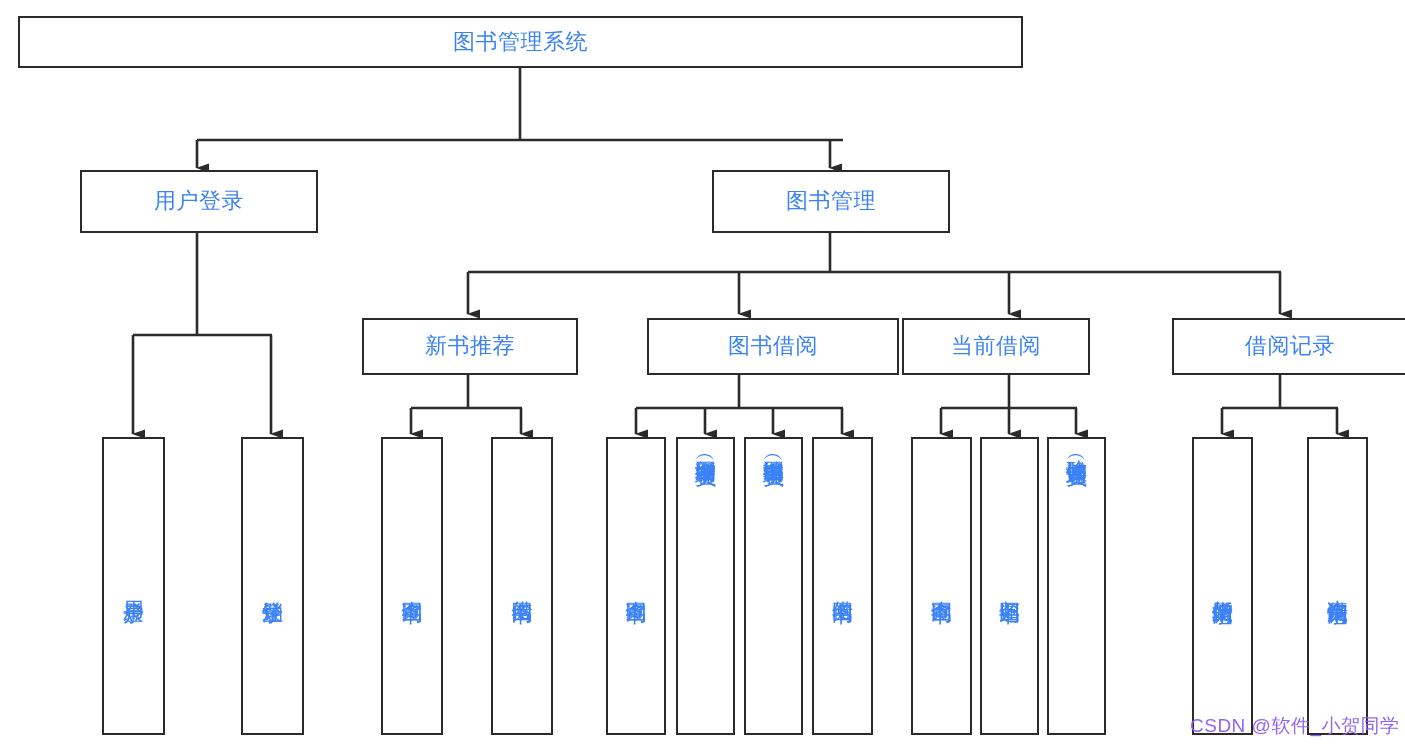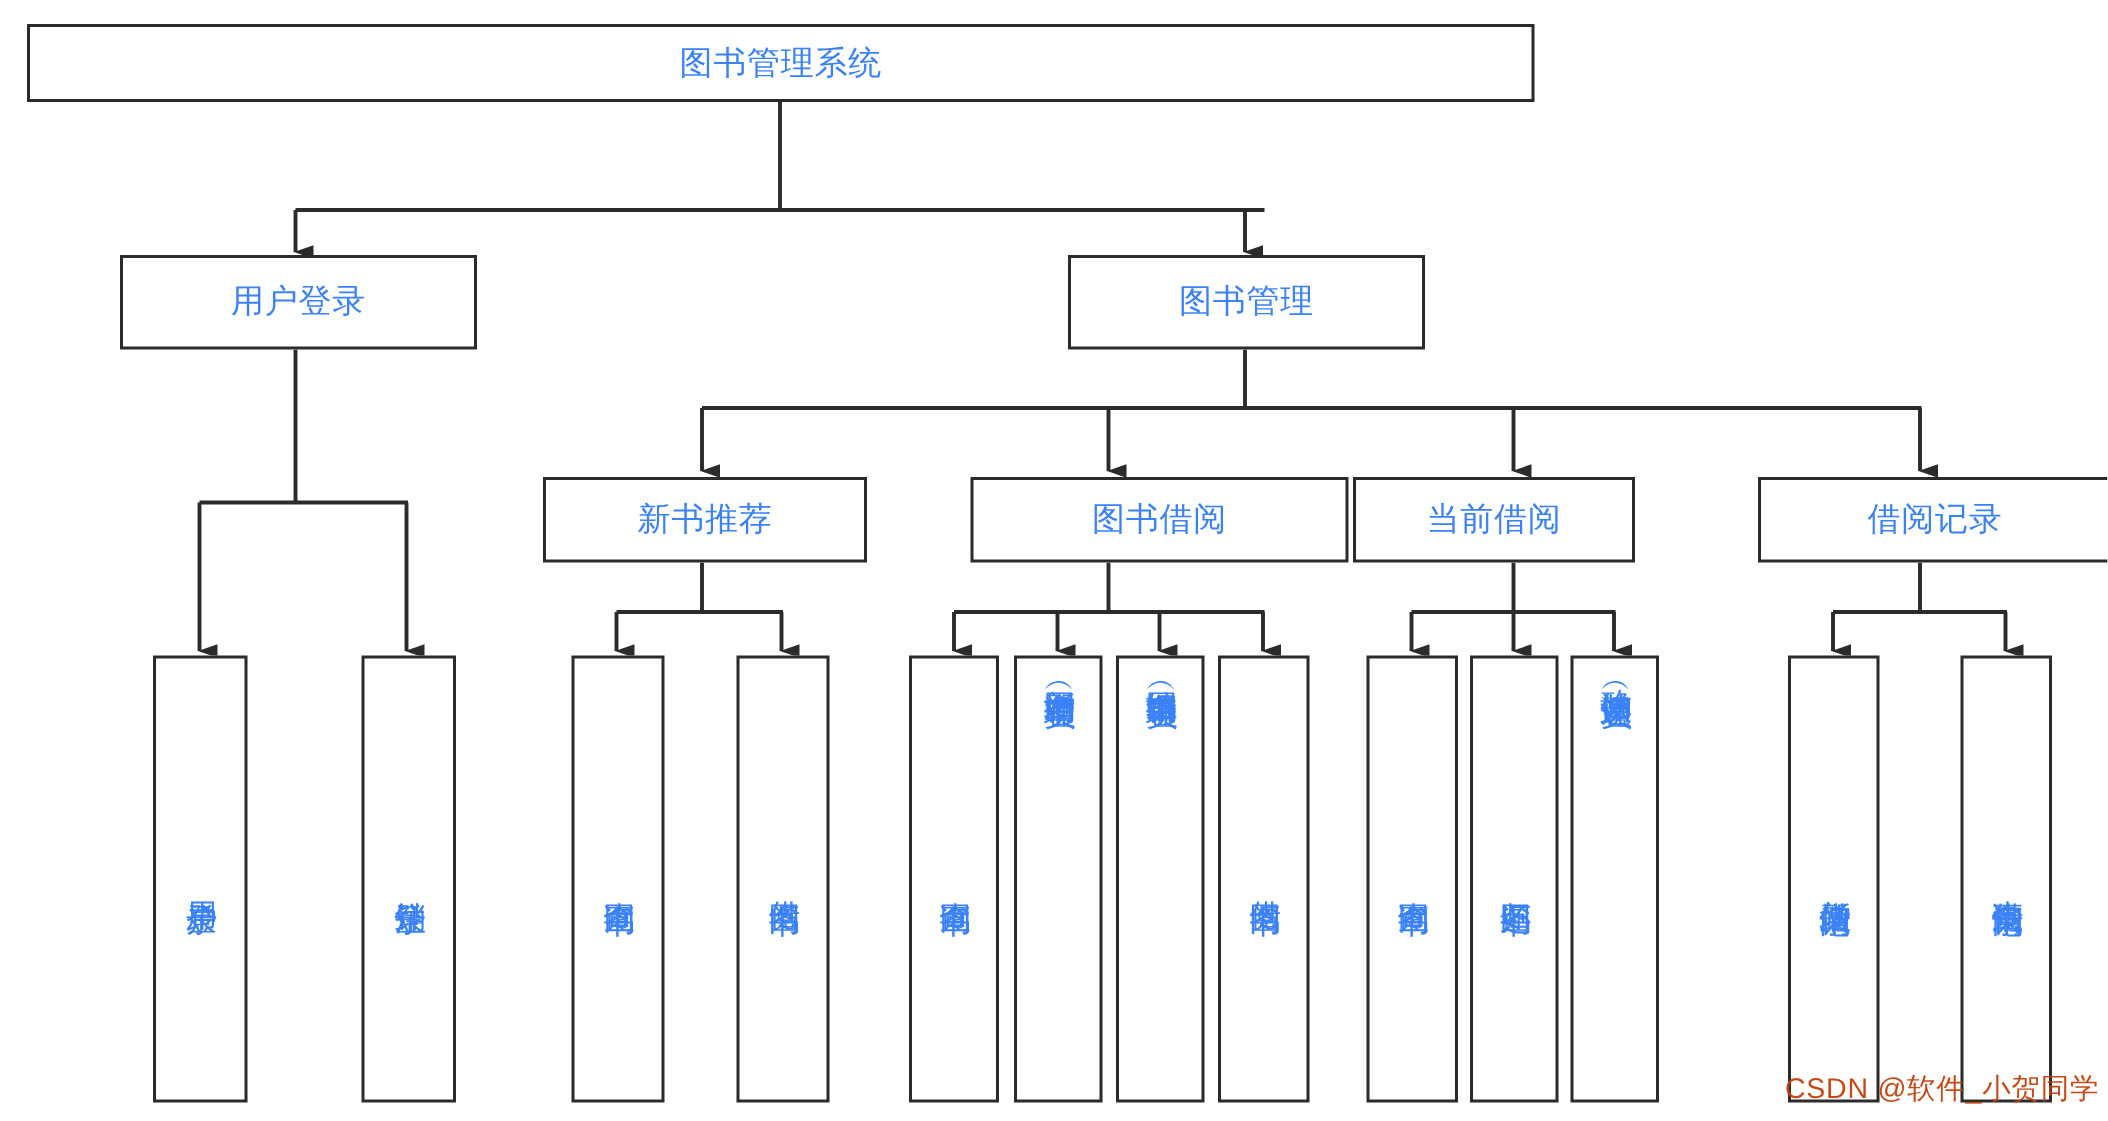--- a/index.html
+++ b/index.html
@@ -48,21 +48,21 @@
     line-height: 1.05;
     letter-spacing: 1px;
     padding: 2px 0;
   }
   .node.vertical.topaligned {
     justify-content: flex-start;
     padding-top: 4px;
   }
   .watermark {
     position: absolute;
-    color: #c2410c;
+    color: #8b5cf6;
     font-size: 19px;
     letter-spacing: 0.5px;
     white-space: nowrap;
     opacity: 0.95;
   }
 </style>
 </head>
 <body>
 
 <div id="diagram-root">

